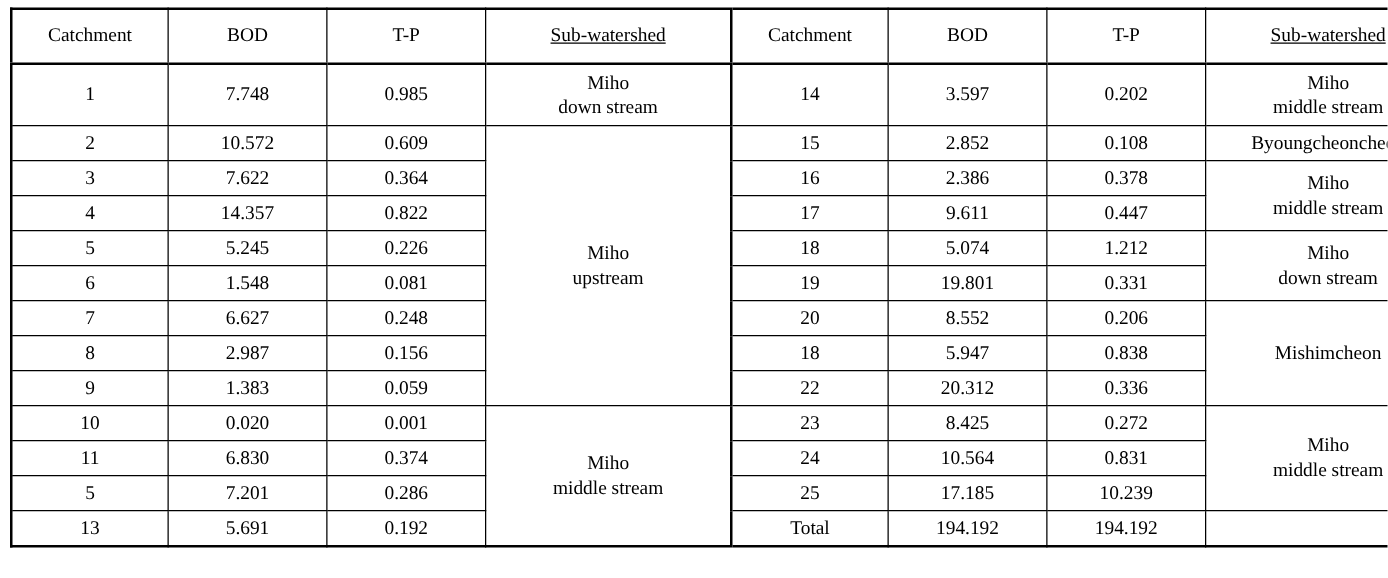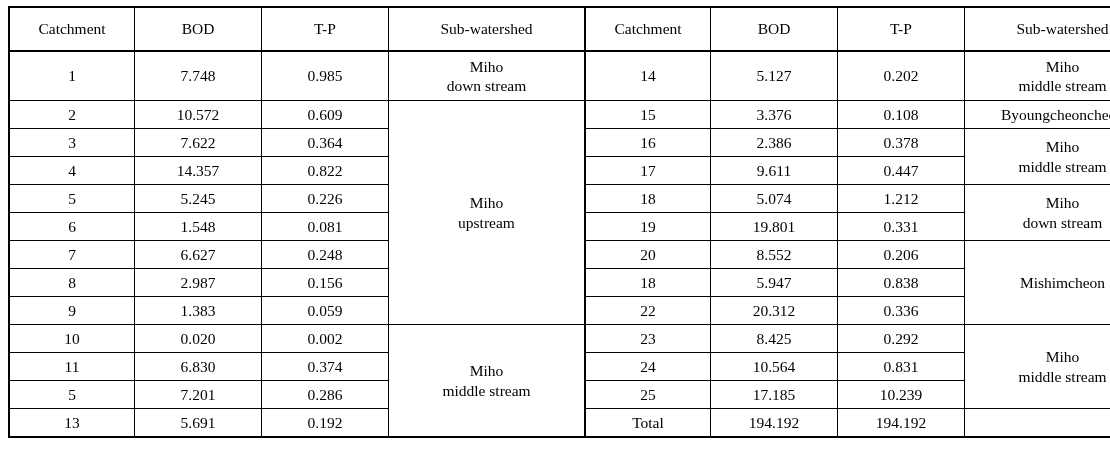--- a/index.html
+++ b/index.html
@@ -47,21 +47,21 @@
   }
   tbody td {
     height: 23px;
   }
   tbody tr.tall td {
     height: 44px;
   }
   .col-catch  { width: 118px; }
   .col-bod    { width: 120px; margin-left: 44px; }
   .col-tp     { width: 120px; }
-  .col-sub    { width: 189px; }
+  .col-sub    { width: 189px; text-decoration: underline; }
   .mid-div { border-left: 2px solid #000 !important; }
   .two-line span { display: block; }
 </style>
 </head>
 <body>
 
 <div class="table-wrap">
 <table class="data-table">
   <thead>
     <tr>
@@ -79,38 +79,38 @@
 
     <tr class="tall">
       <td>1</td>
       <td>7.748</td>
       <td>0.985</td>
       <td class="two-line" rowspan="1">
         <span>Miho</span>
         <span>down stream</span>
       </td>
       <td class="mid-div">14</td>
-      <td>5.127</td>
+      <td>3.597</td>
       <td>0.202</td>
       <td class="two-line" rowspan="1">
         <span>Miho</span>
         <span>middle stream</span>
       </td>
     </tr>
 
     <tr>
       <td>2</td>
       <td>10.572</td>
       <td>0.609</td>
       <td class="two-line" rowspan="8">
         <span>Miho</span>
         <span>upstream</span>
       </td>
       <td class="mid-div">15</td>
-      <td>3.376</td>
+      <td>2.852</td>
       <td>0.108</td>
       <td>Byoungcheoncheon</td>
     </tr>
 
     <tr>
       <td>3</td>
       <td>7.622</td>
       <td>0.364</td>
       <td class="mid-div">16</td>
       <td>2.386</td>
@@ -176,28 +176,28 @@
       <td>1.383</td>
       <td>0.059</td>
       <td class="mid-div">22</td>
       <td>20.312</td>
       <td>0.336</td>
     </tr>
 
     <tr>
       <td>10</td>
       <td>0.020</td>
-      <td>0.002</td>
+      <td>0.001</td>
       <td class="two-line" rowspan="4">
         <span>Miho</span>
         <span>middle stream</span>
       </td>
       <td class="mid-div">23</td>
       <td>8.425</td>
-      <td>0.292</td>
+      <td>0.272</td>
       <td class="two-line" rowspan="3">
         <span>Miho</span>
         <span>middle stream</span>
       </td>
     </tr>
 
     <tr>
       <td>11</td>
       <td>6.830</td>
       <td>0.374</td>

